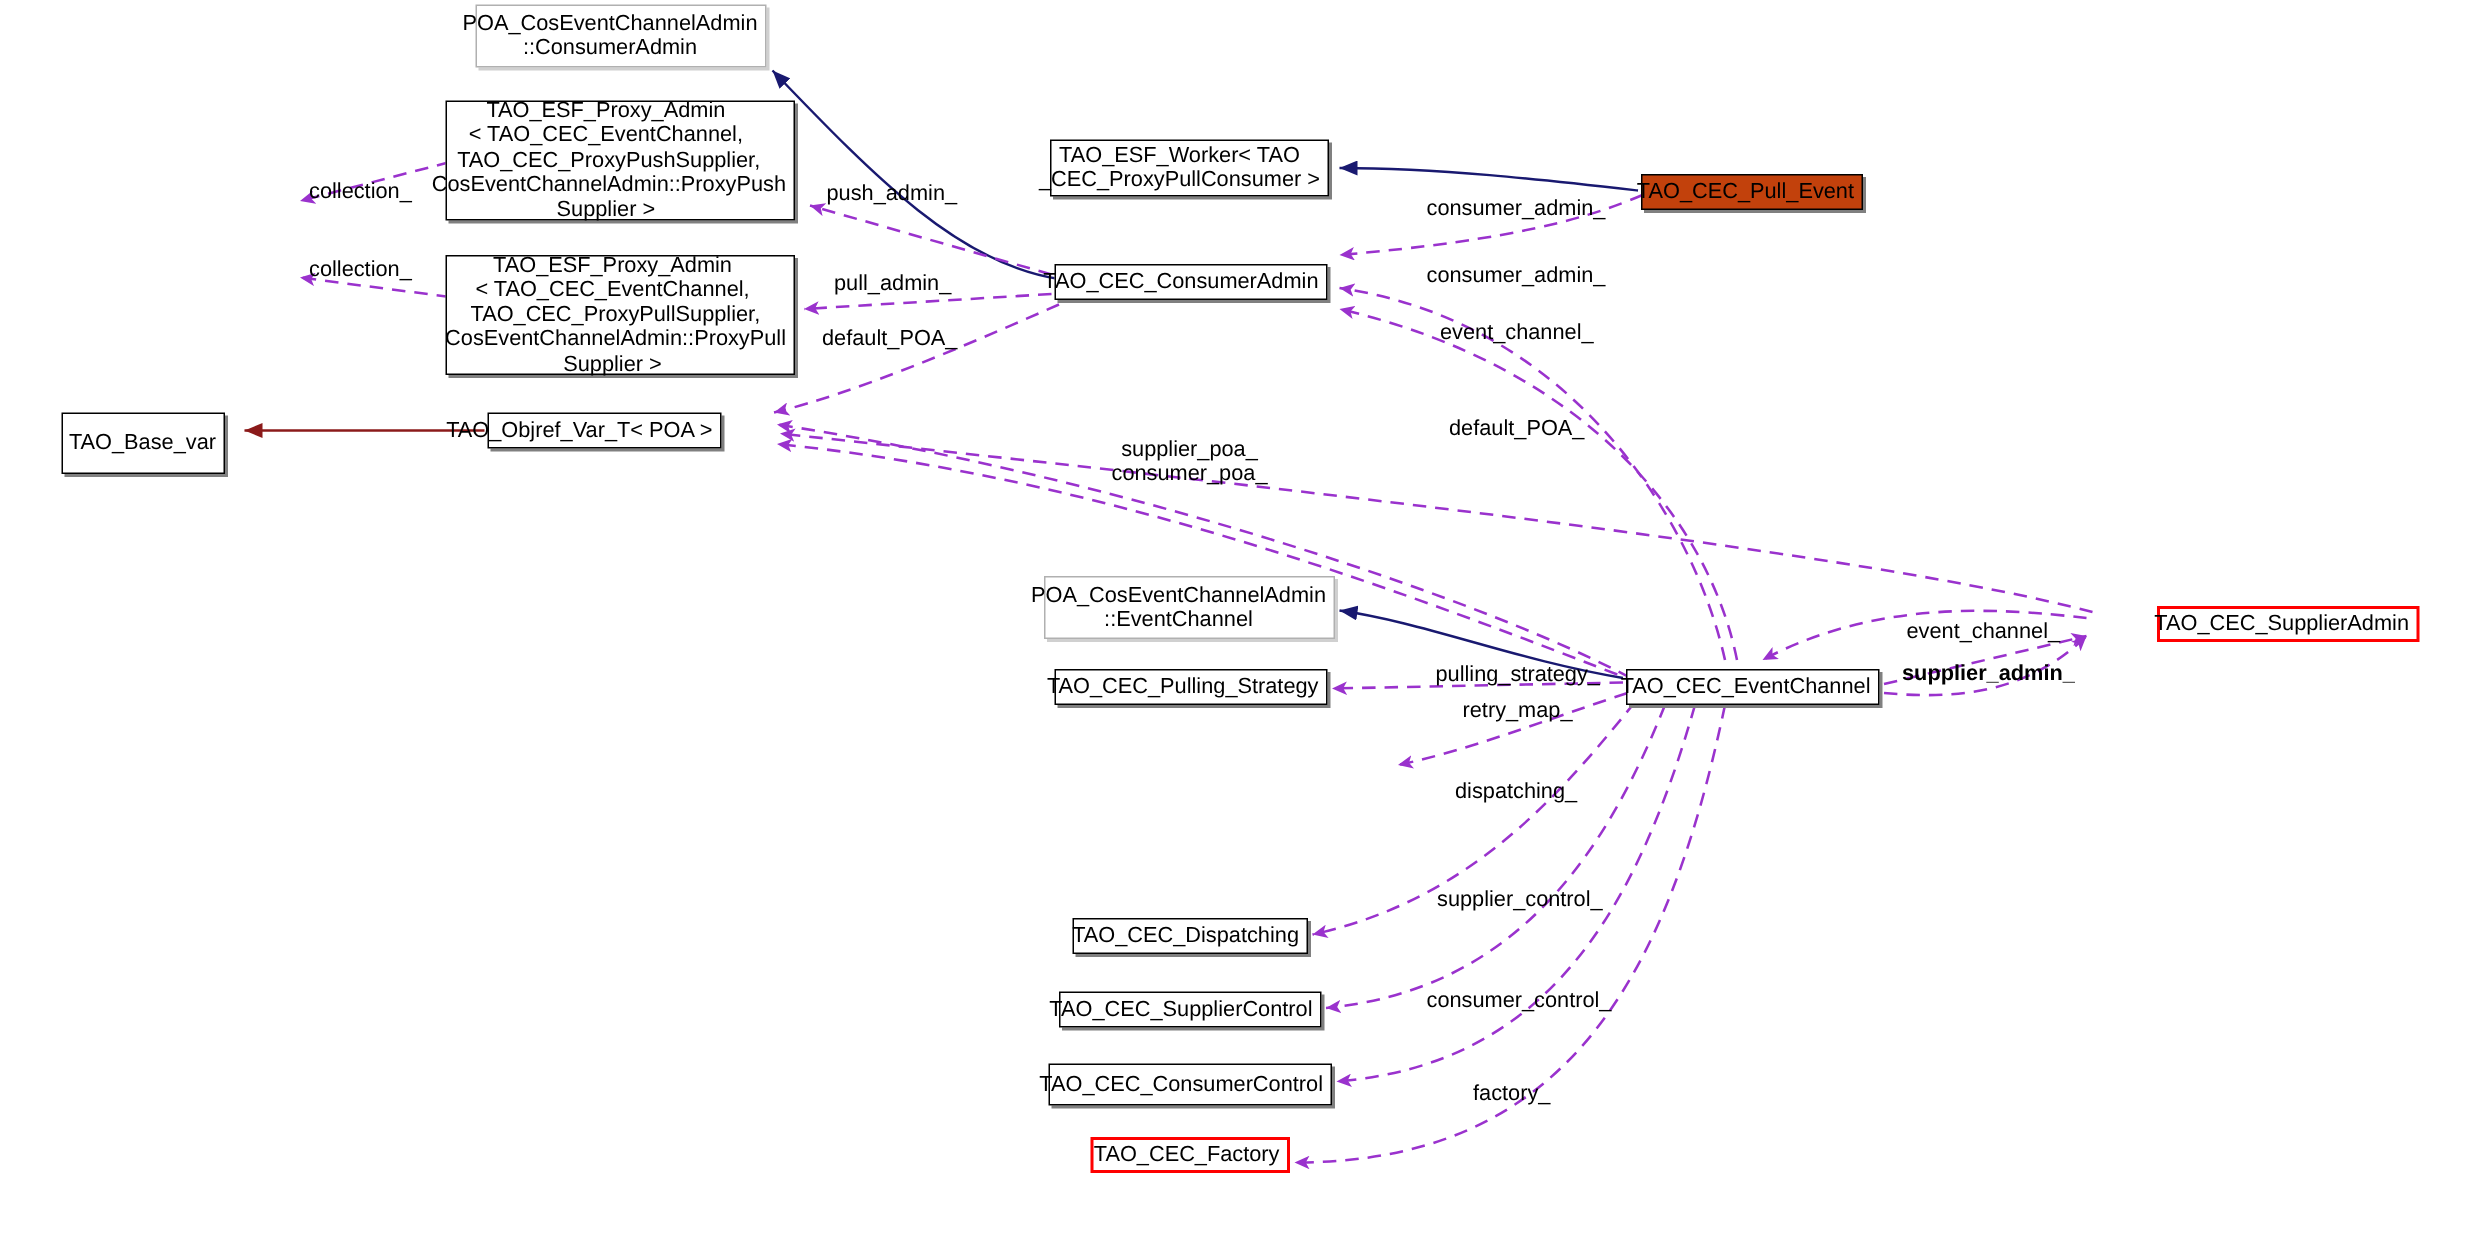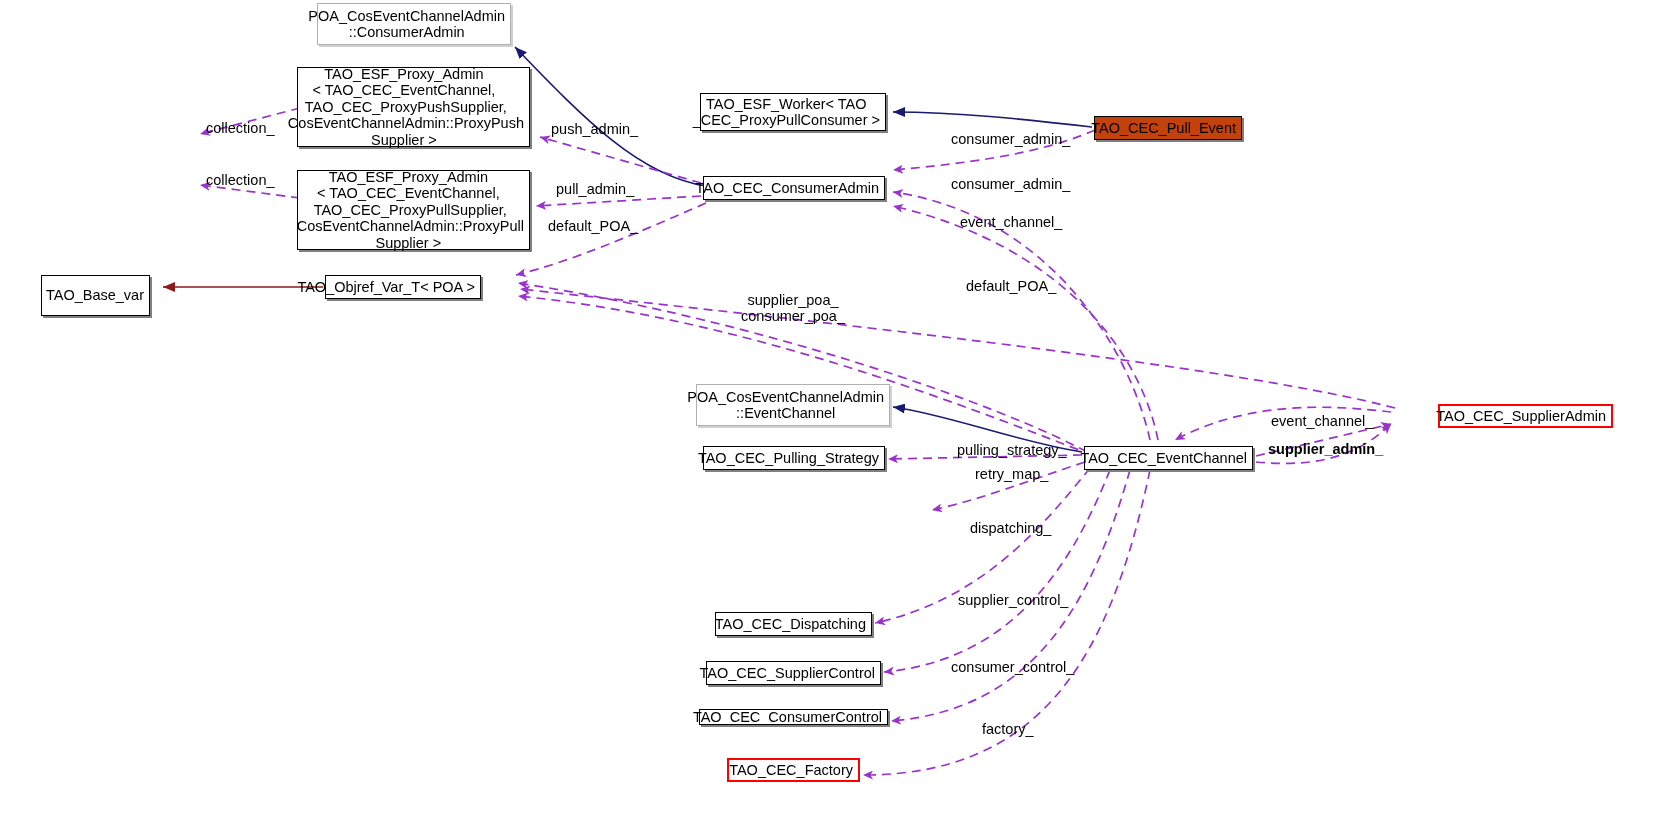--- a/index.html
+++ b/index.html
@@ -142,21 +142,21 @@
 
 
   <div class="node" style="left:715px;top:612px;width:157px;height:24px;">
     <span class="lbl">TAO_CEC_Dispatching</span>
   </div>
 
   <div class="node" style="left:706px;top:661px;width:175px;height:24px;">
     <span class="lbl">TAO_CEC_SupplierControl</span>
   </div>
 
-  <div class="node" style="left:699px;top:709px;width:189px;height:16px;">
+  <div class="node" style="left:699px;top:709px;width:189px;height:28px;">
     <span class="lbl">TAO_CEC_ConsumerControl</span>
   </div>
 
   <div class="node red-border" style="left:727px;top:758px;width:133px;height:24px;">
     <span class="lbl">TAO_CEC_Factory</span>
   </div>
 
   <div class="node" style="left:1084px;top:446px;width:169px;height:24px;">
     <span class="lbl">TAO_CEC_EventChannel</span>
   </div>

